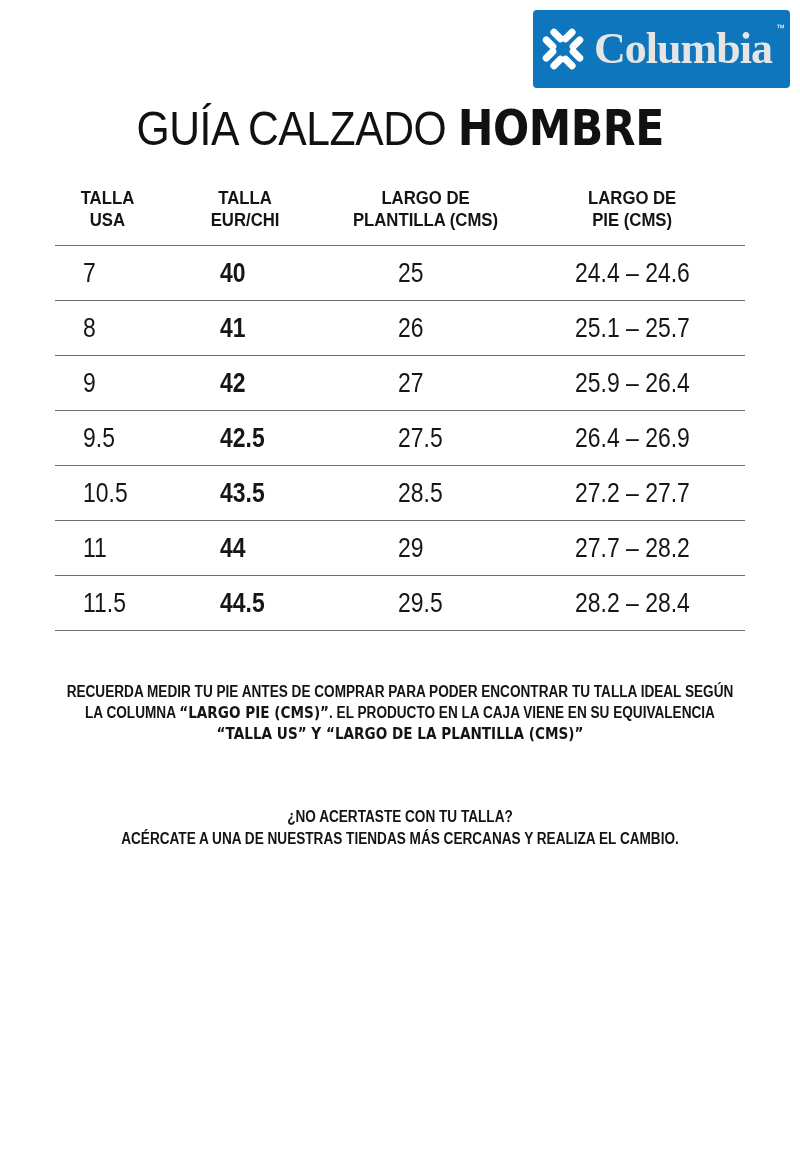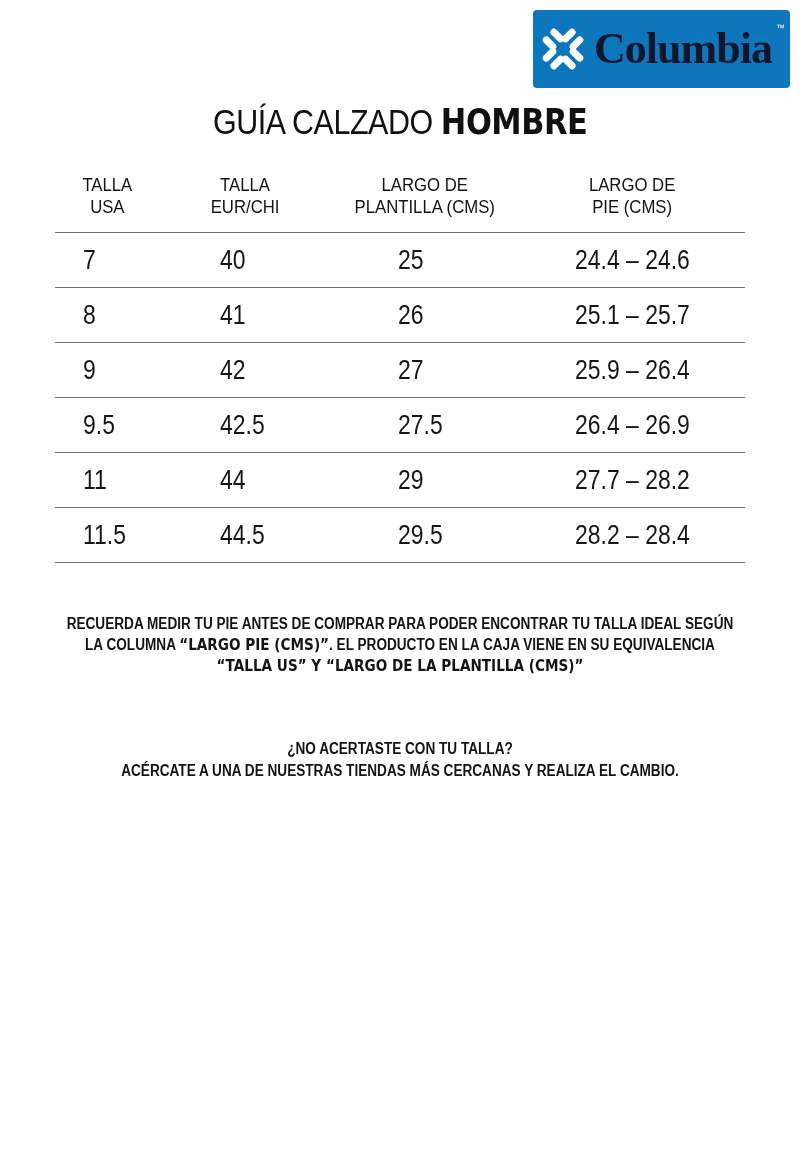--- a/index.html
+++ b/index.html
@@ -22,38 +22,38 @@
     background:#0e76bd;
     border-radius:4px;
     display:flex; align-items:center; justify-content:center;
     gap:6px;
   }
   .logo-icon { width:50px; height:50px; flex:0 0 auto; }
   .wordmark {
     font-family:"Liberation Serif", serif;
     font-weight:700;
     font-size:44px;
-    color:#0f172a;
+    color:#e5e5e5;
     letter-spacing:-1px;
     line-height:1;
   }
   .tm {
     color:#ffffff;
     font-size:9px;
     line-height:1;
     align-self:flex-start;
     margin-top:14px;
     margin-left:-2px;
   }
 
   
   .title {
     margin-top:104px;
     text-align:center;
-    font-size:35px;
+    font-size:49px;
     font-weight:500;
     color:#111;
     line-height:1;
     white-space:nowrap;
   }
   .title-inner {
     display:inline-block;
     transform:scaleX(0.87);
     transform-origin:center;
     letter-spacing:-0.5px;
@@ -63,21 +63,21 @@
   table.size-table {
     width:690px;
     margin:34px auto 0;
     border-collapse:collapse;
     table-layout:fixed;
   }
   col.w0 { width:105px; } col.w1 { width:170px; }
   col.w2 { width:190px; } col.w3 { width:225px; }
   th {
     font-size:19px;
-    font-weight:400;
+    font-weight:700;
     text-align:center;
     vertical-align:bottom;
     padding-bottom:14px;
     border-bottom:1.5px solid #6e6e6e;
     color:#141414;
   }
   .hdr {
     display:inline-block;
     transform:scaleX(0.88);
     transform-origin:center;
@@ -92,21 +92,21 @@
     vertical-align:middle;
     color:#161616;
     white-space:nowrap;
   }
   td .num {
     display:inline-block;
     transform:scaleX(0.85);
     transform-origin:left center;
   }
   td.c0 { padding-left:28px; }
-  td.c1 { padding-left:60px; }
+  td.c1 { padding-left:60px;font-weight:bold; }
   td.c2 { padding-left:68px; }
   td.c3 { padding-left:55px; }
 
   
   .footer {
     margin-top:50px;
     text-align:center;
     font-size:16px;
     font-weight:700;
     line-height:21px;
@@ -187,20 +187,26 @@
           <td class="c2"><span class="num">27</span></td>
           <td class="c3"><span class="num">25.9 – 26.4</span></td>
         </tr>
         <tr>
           <td class="c0"><span class="num">9.5</span></td>
           <td class="c1"><span class="num">42.5</span></td>
           <td class="c2"><span class="num">27.5</span></td>
           <td class="c3"><span class="num">26.4 – 26.9</span></td>
         </tr>
         <tr>
+          <td class="c0"><span class="num">10.5</span></td>
+          <td class="c1"><span class="num">43.5</span></td>
+          <td class="c2"><span class="num">28.5</span></td>
+          <td class="c3"><span class="num">27.2 – 27.7</span></td>
+        </tr>
+        <tr>
           <td class="c0"><span class="num">11</span></td>
           <td class="c1"><span class="num">44</span></td>
           <td class="c2"><span class="num">29</span></td>
           <td class="c3"><span class="num">27.7 – 28.2</span></td>
         </tr>
         <tr>
           <td class="c0"><span class="num">11.5</span></td>
           <td class="c1"><span class="num">44.5</span></td>
           <td class="c2"><span class="num">29.5</span></td>
           <td class="c3"><span class="num">28.2 – 28.4</span></td>

